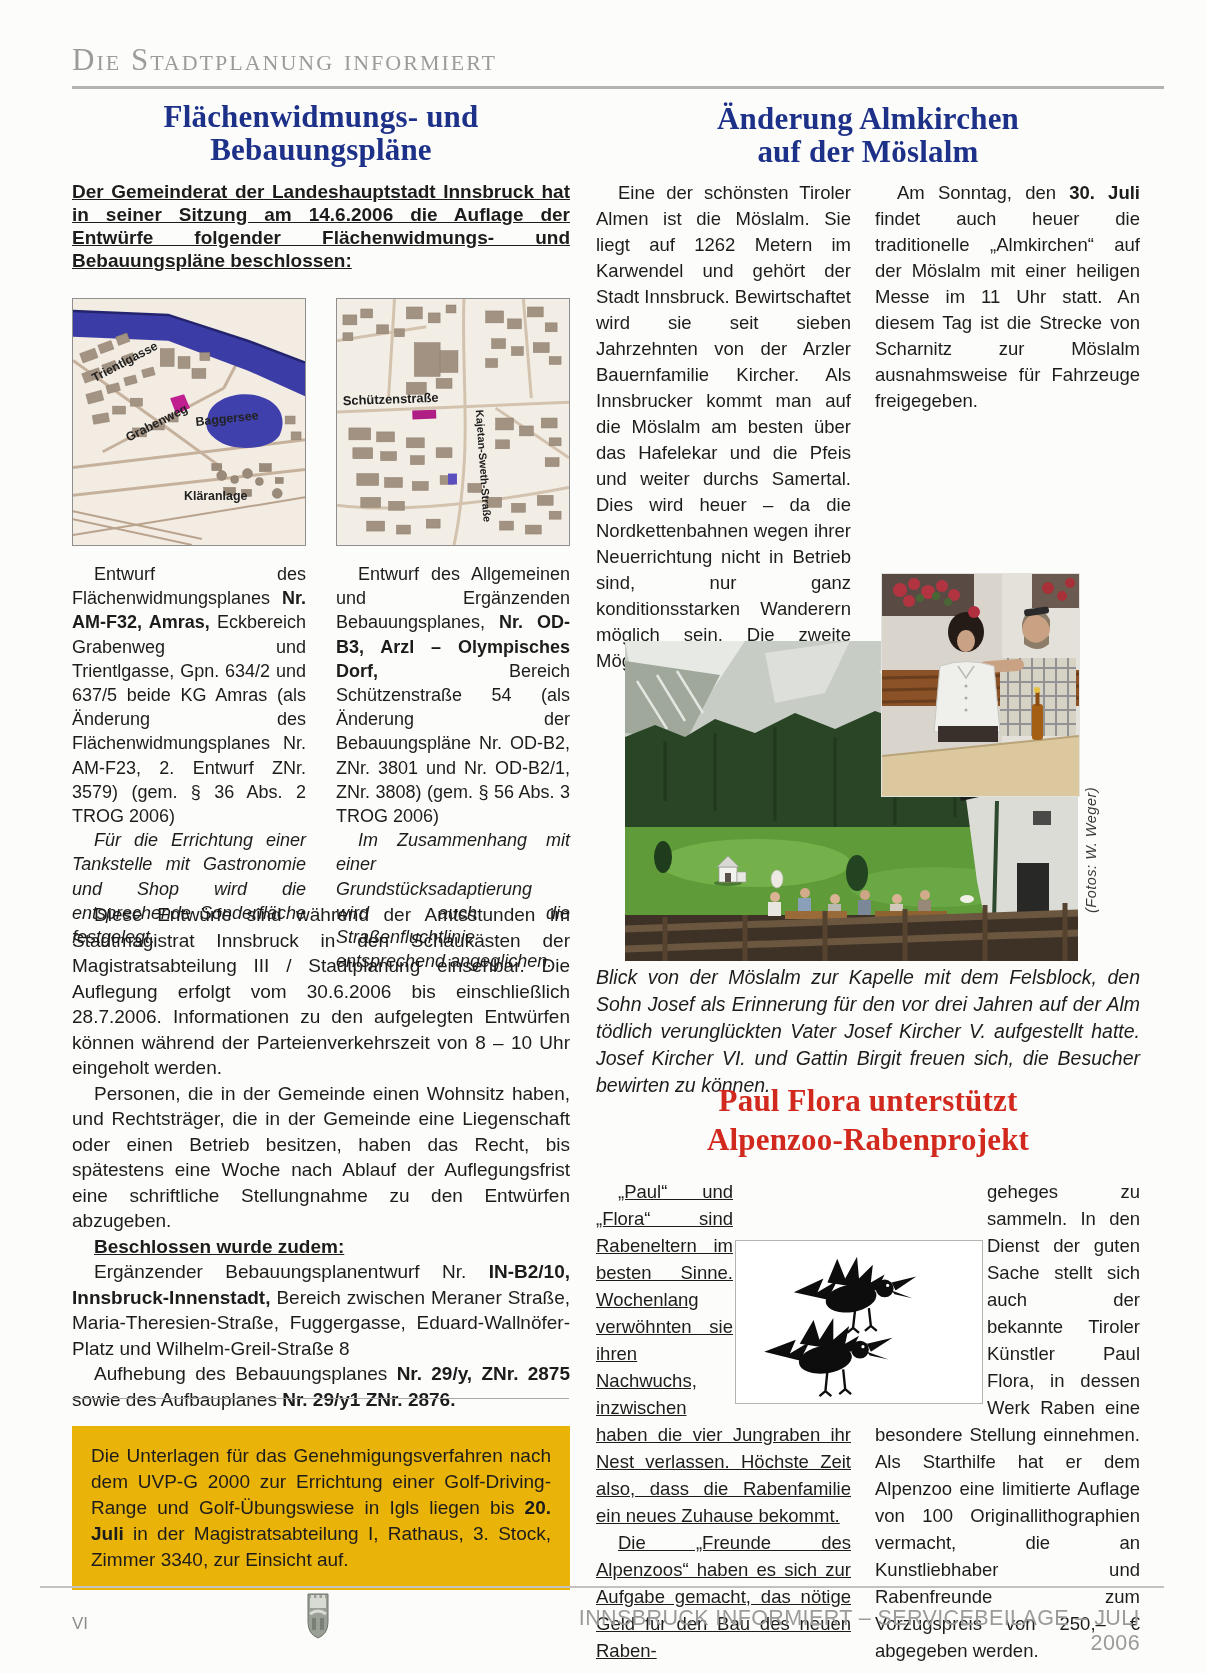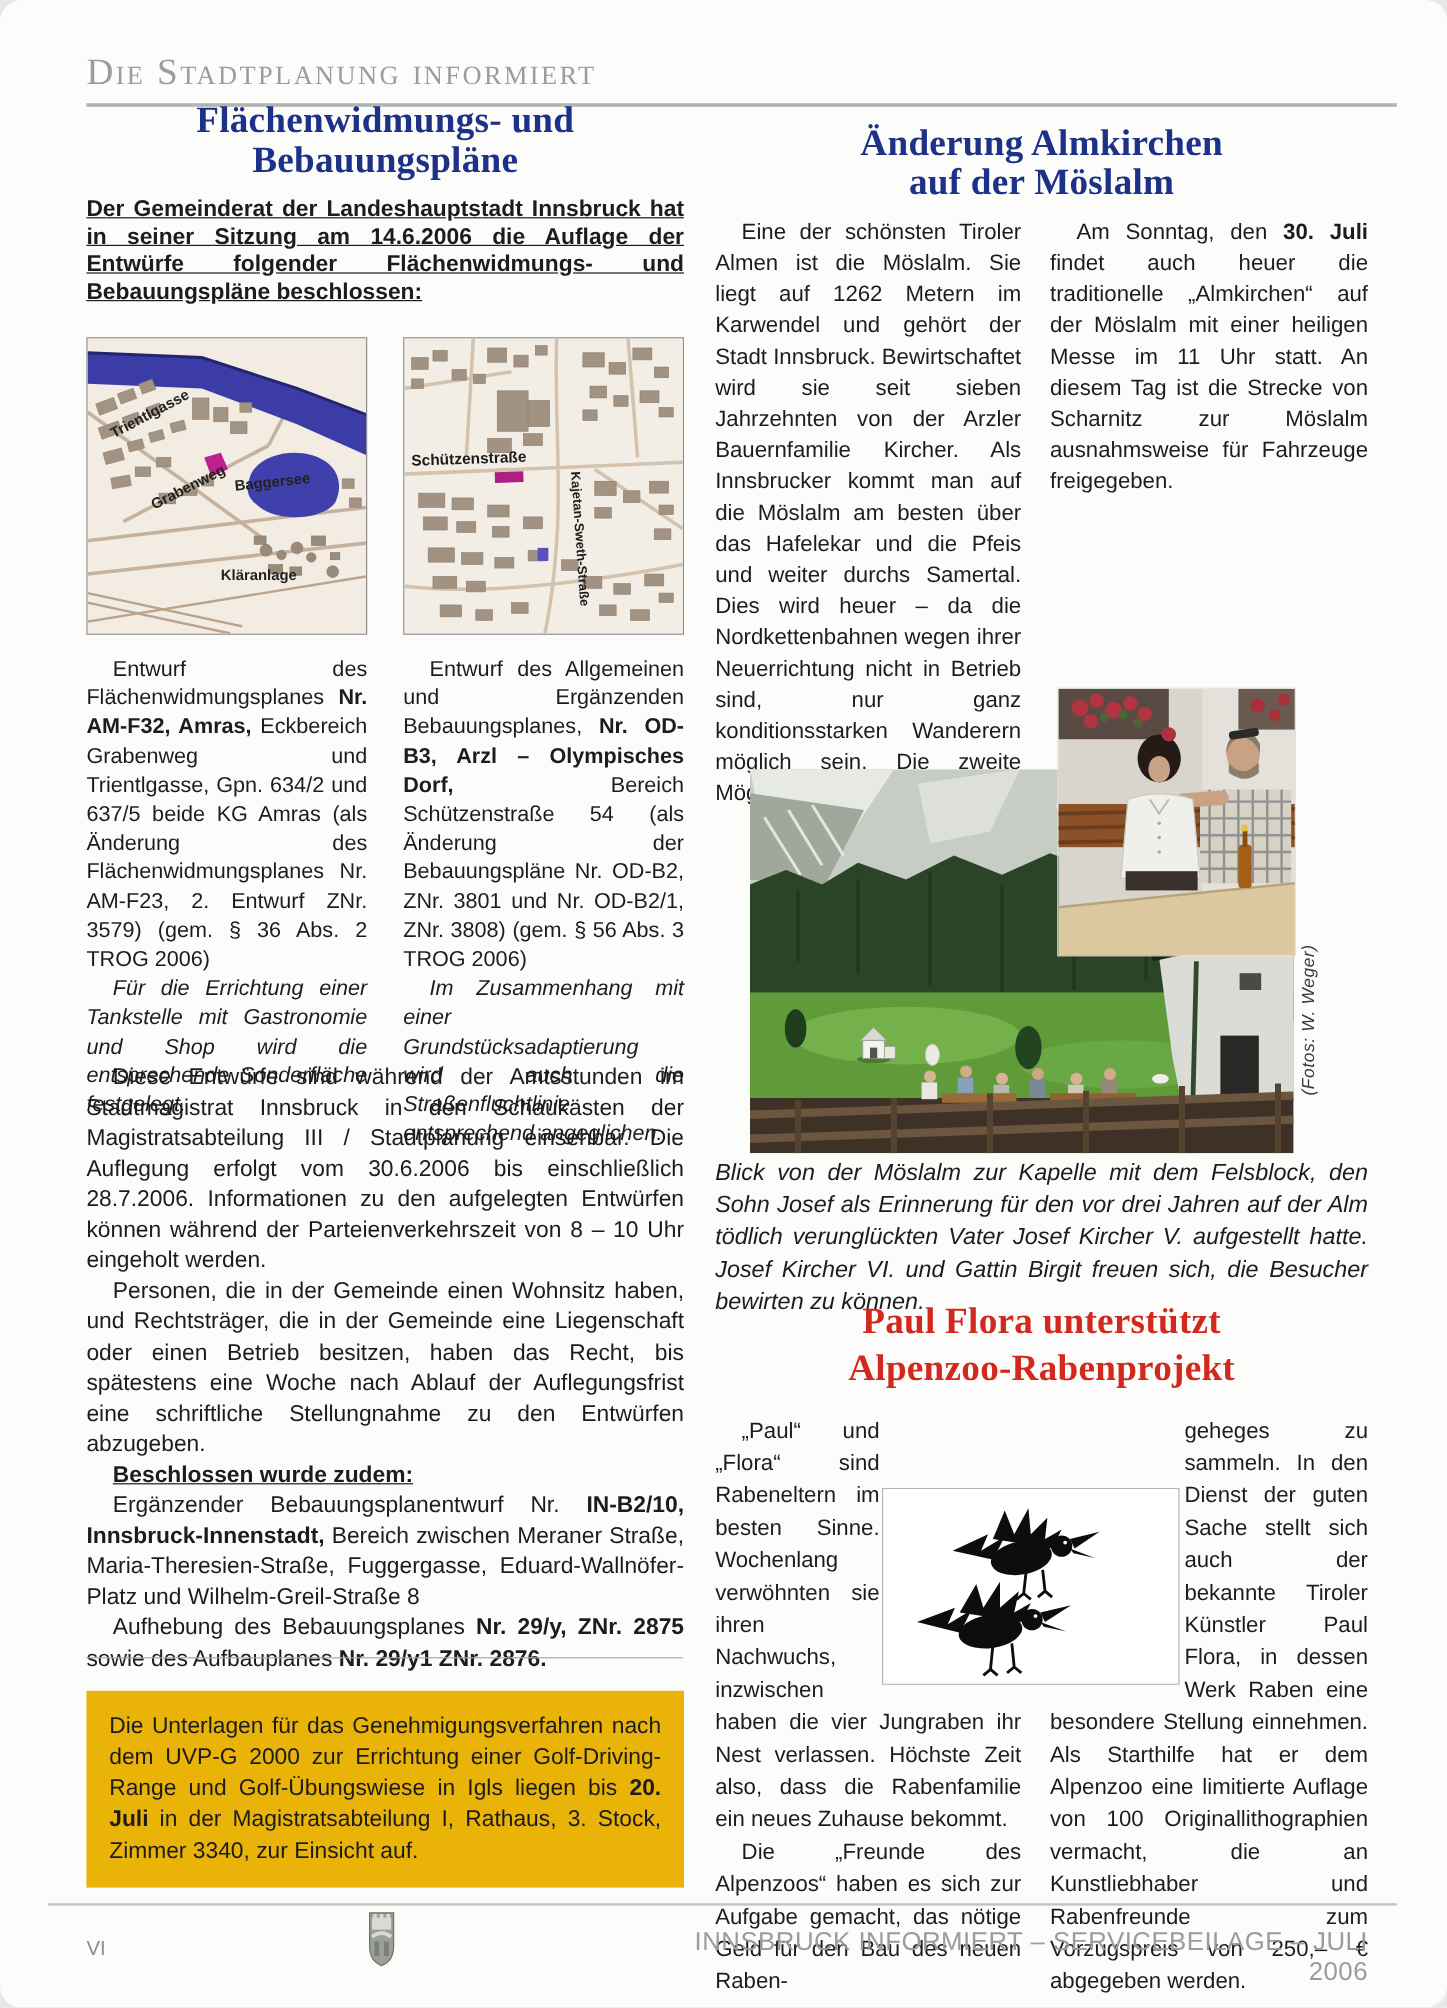--- a/index.html
+++ b/index.html
@@ -1,17 +1,17 @@
 <!DOCTYPE html>
 <html lang="de"><head>
 <meta charset="utf-8">
 <style>
   html,body{margin:0;padding:0;background:#e8e8e8;}
   #page{position:relative;width:1206px;height:1673px;background:#fcfcfa;margin:0 auto;
-        font-family:"Liberation Sans","DejaVu Sans",sans-serif;color:#1c1c1c;overflow:hidden;border-radius:18px;}
+        font-family:"Liberation Sans","DejaVu Sans",sans-serif;color:#1c1c1c;overflow:hidden;}
   .abs{position:absolute;}
   
   .kicker{font-family:"Liberation Serif","DejaVu Serif",serif;font-variant:small-caps;
           color:#9c9c9c;font-size:31px;letter-spacing:2px;font-weight:500;}
   .kicker-rule{height:3px;background:#b3b3b3;}
   
   .title-blue,.title-red{font-family:"Liberation Serif","DejaVu Serif",serif;font-weight:bold;
           text-align:center;font-size:31px;line-height:1.08;letter-spacing:.2px;}
   .title-blue{color:#1d3189;}
   .title-red{color:#d2291f;line-height:1.25;}
@@ -40,21 +40,21 @@
   svg text{font-family:"Liberation Sans","DejaVu Sans",sans-serif;}
 </style>
 </head>
 <body>
 
 <div id="page">
 
   <div class="abs kicker" style="left:72px;top:42px;">Die Stadtplanung informiert</div>
   <div class="abs kicker-rule" style="left:72px;top:86px;width:1092px;"></div>
 
-  <div class="abs" style="left:72px;top:83px;width:498px;height:1480px;">
+  <div class="abs" style="left:72px;top:100px;width:498px;height:1480px;">
 
     <div class="abs title-blue" style="left:0;top:0;width:498px;">
       <span style="display:block">Flächenwidmungs- und</span>
       <span style="display:block">Bebauungspläne</span>
     </div>
 
     <p class="abs body bold" style="left:0;top:80px;width:498px;line-height:23px;">Der Gemeinderat der Landeshauptstadt Innsbruck hat in seiner Sitzung am 14.6.2006 die Auflage der Entwürfe folgender Flächenwidmungs- und Bebauungspläne beschlossen:</p>
 
     <div class="abs cols" style="left:0;top:198px;gap:30px;">
 
@@ -400,21 +400,21 @@
 
     <p class="abs caption" style="left:0;top:864px;width:544px;">Blick von der Möslalm zur Kapelle mit dem Felsblock, den Sohn Josef als Erinnerung für den vor drei Jahren auf der Alm tödlich verunglückten Vater Josef Kircher V. aufgestellt hatte. Josef Kircher VI. und Gattin Birgit freuen sich, die Besucher bewirten zu können.</p>
 
     <div class="abs title-red" style="left:0;top:982px;width:544px;">
       <span style="display:block">Paul Flora unterstützt</span>
       <span style="display:block">Alpenzoo-Rabenprojekt</span>
     </div>
 
     <div class="abs" style="left:0;top:1078px;width:544px;height:402px;">
       <div class="cols" style="gap:24px;">
-        <div style="width:255px;">
+        <div style="width:255px;text-decoration:underline;">
           <div class="spacer-r"></div>
           <p class="body-fl ind">„Paul“ und „Flora“ sind Rabeneltern im besten Sinne. Wochenlang verwöhnten sie ihren Nachwuchs, inzwischen haben die vier Jungraben ihr Nest verlassen. Höchste Zeit also, dass die Rabenfamilie ein neues Zuhause bekommt.</p>
           <p class="body-fl ind">Die „Freunde des Alpenzoos“ haben es sich zur Aufgabe gemacht, das nötige Geld für den Bau des neuen Raben-</p>
         </div>
         <div style="width:265px;">
           <div class="spacer-l"></div>
           <p class="body-fl">geheges zu sammeln. In den Dienst der guten Sache stellt sich auch der bekannte Tiroler Künstler Paul Flora, in dessen Werk Raben eine besondere Stellung einnehmen. Als Starthilfe hat er dem Alpenzoo eine limitierte Auflage von 100 Originallithographien vermacht, die an Kunstliebhaber und Rabenfreunde zum Vorzugspreis von 250,– € abgegeben werden.</p>
         </div>
       </div>
 

